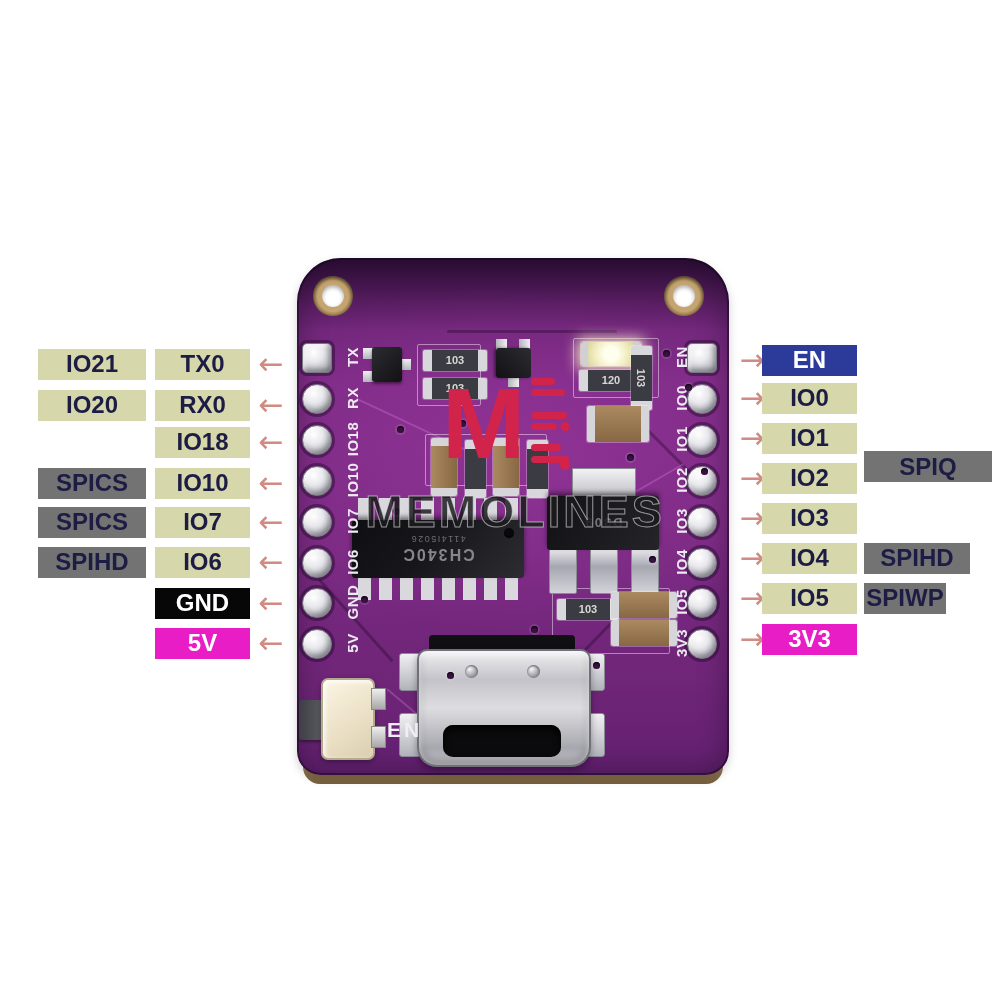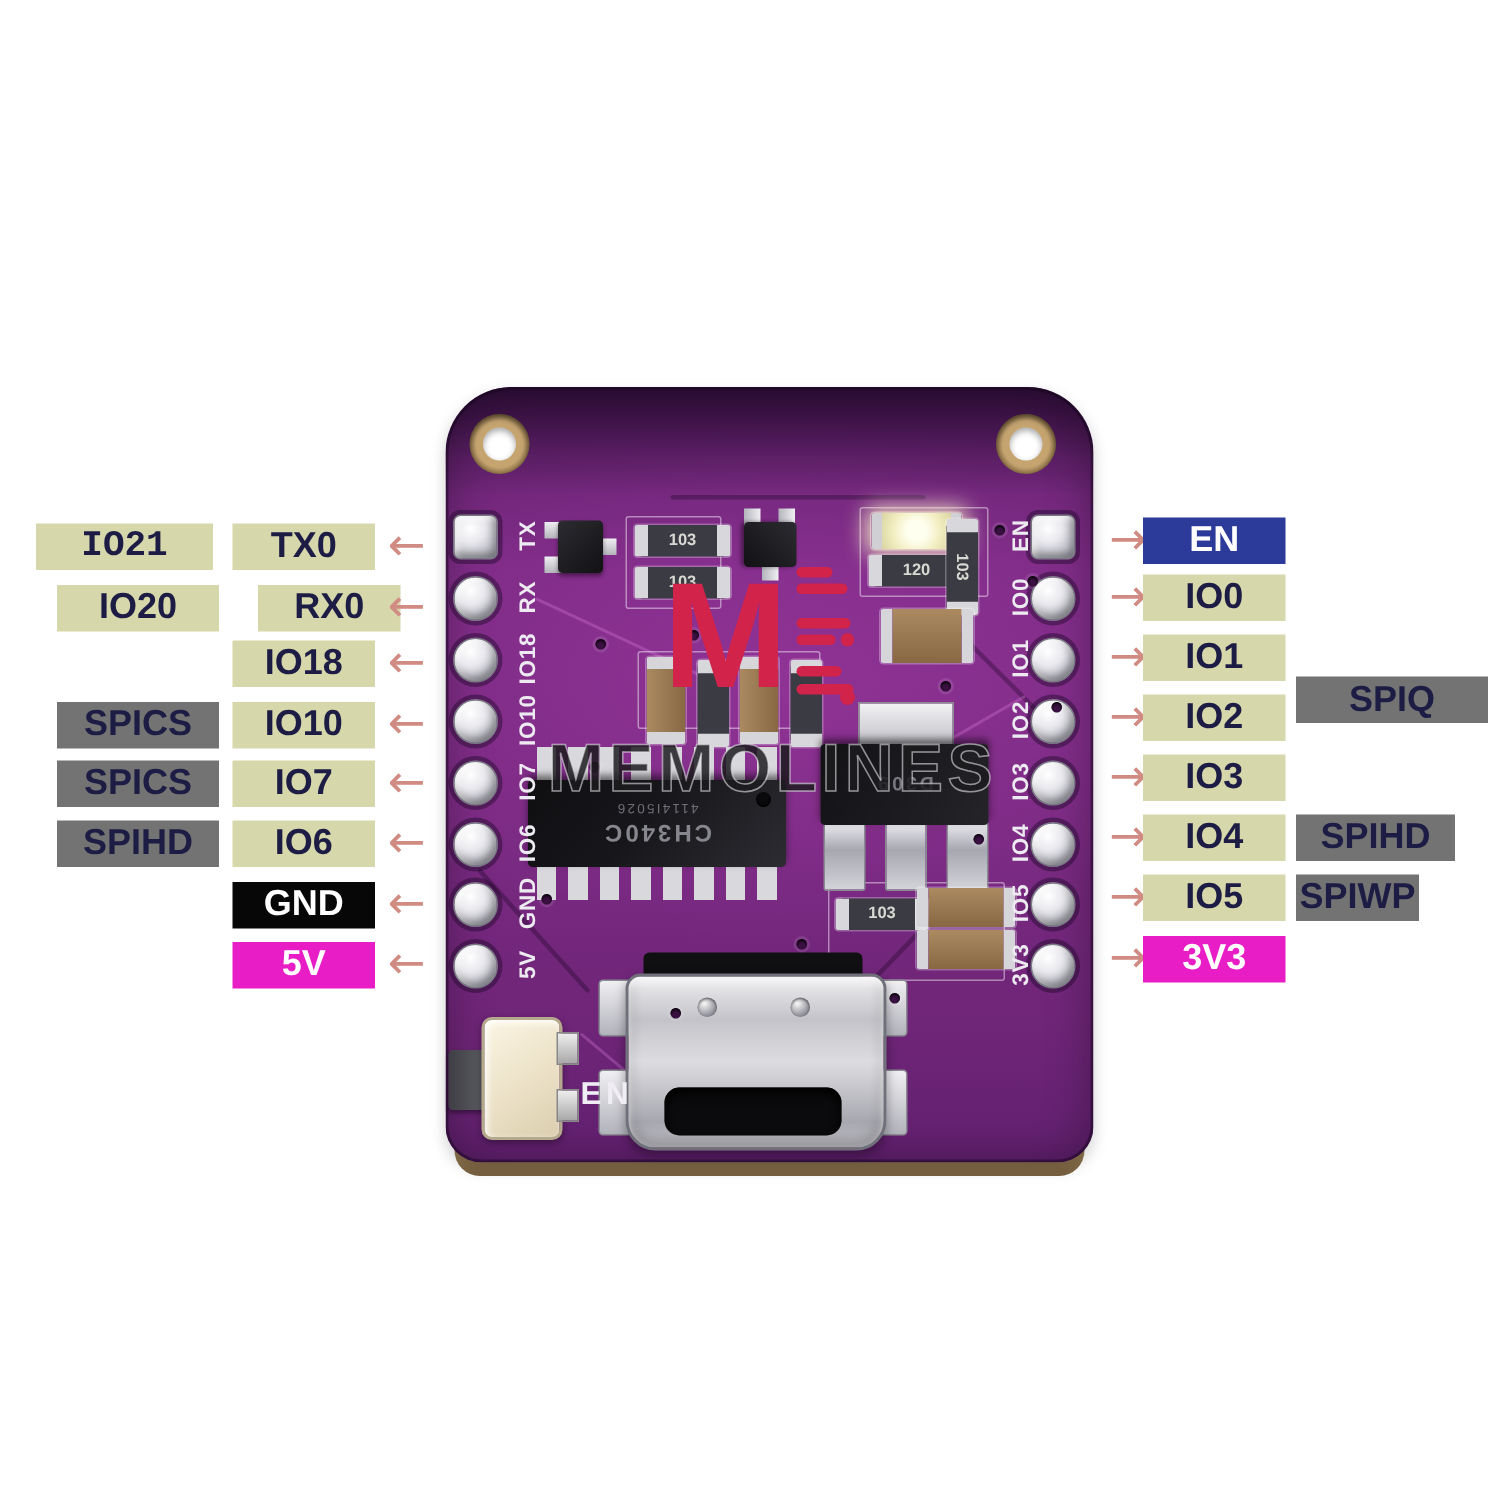--- a/index.html
+++ b/index.html
@@ -283,25 +283,25 @@
       <i class="via" style="left: 296px; top: 404px;"></i>
       <i class="via" style="left: 64px; top: 338px;"></i>
       <i class="via" style="left: 388px; top: 126px;"></i>
       <i class="via" style="left: 234px; top: 368px;"></i>
       <i class="via" style="left: 150px; top: 414px;"></i>
       <i class="via" style="left: 366px; top: 92px;"></i>
       <i class="via" style="left: 96px; top: 250px;"></i>
       <i class="via" style="left: 404px; top: 210px;"></i>
     </div>
 
-<div class="lb lb-io" style="left: 24px; top: 348.5px; width: 118px; font-family: Liberation Mono, monospace;">IO21</div>
+<div class="lb lb-io" style="left: 38px; top: 348.5px; width: 108px;">IO21</div>
     <div class="lb lb-io" style="left: 155px; top: 348.5px; width: 95px;">TX0</div>
     <div class="arrow" style="left: 250px; top: 348.5px;">←</div>
     <div class="lb lb-io" style="left: 38px; top: 389.5px; width: 108px;">IO20</div>
-    <div class="lb lb-io" style="left: 172px; top: 389.5px; width: 95px;">RX0</div>
+    <div class="lb lb-io" style="left: 155px; top: 389.5px; width: 95px;">RX0</div>
     <div class="arrow" style="left: 250px; top: 389.5px;">←</div>
     <div class="lb lb-io" style="left: 155px; top: 426.5px; width: 95px;">IO18</div>
     <div class="arrow" style="left: 250px; top: 426.5px;">←</div>
     <div class="lb lb-spi" style="left: 38px; top: 467.5px; width: 108px;">SPICS</div>
     <div class="lb lb-io" style="left: 155px; top: 467.5px; width: 95px;">IO10</div>
     <div class="arrow" style="left: 250px; top: 467.5px;">←</div>
     <div class="lb lb-spi" style="left: 38px; top: 506.5px; width: 108px;">SPICS</div>
     <div class="lb lb-io" style="left: 155px; top: 506.5px; width: 95px;">IO7</div>
     <div class="arrow" style="left: 250px; top: 506.5px;">←</div>
     <div class="lb lb-spi" style="left: 38px; top: 546.5px; width: 108px;">SPIHD</div>

